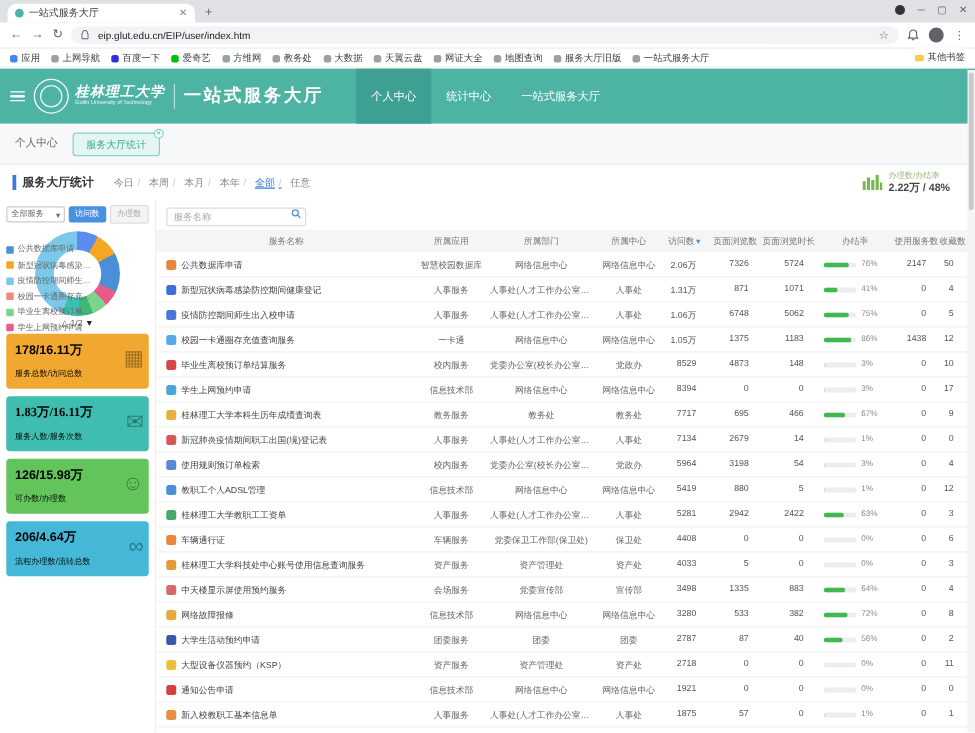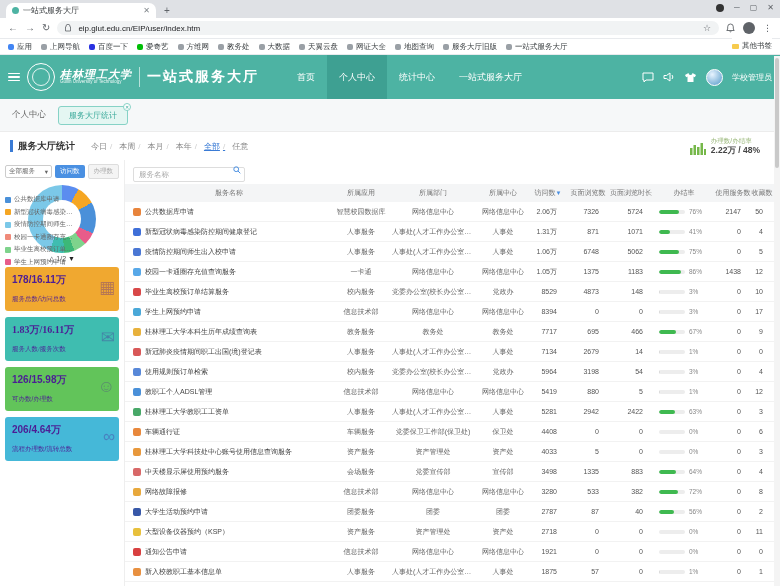--- a/index.html
+++ b/index.html
@@ -56,21 +56,21 @@
   .chip .close { position:absolute; top:-4px; right:-4px; width:8px; height:8px; background:#fff; border:1px solid #86d2c6; border-radius:50%; font-size:5px; line-height:7px; text-align:center; color:#3aa99a; }
 
   
   .title-row { height:28px; display:flex; align-items:center; padding:0 10px; background:#fff; }
   .bluebar { width:3px; height:12px; background:#3a7bd5; margin-right:5px; }
   .pg-title { font-size:9.5px; font-weight:bold; color:#333; }
   .filters { display:flex; margin-left:14px; align-items:center; }
   .filter { font-size:8px; color:#888; padding:0 2px; }
   .filter:not(:last-child)::after { content:"/"; color:#ccc; margin:0 3px; }
   .filter.active { color:#3a7bd5; text-decoration:underline; }
-  .summary { margin-left:auto; display:flex; align-items:flex-end; gap:5px; padding-right:10px; }
+  .summary { margin-left:auto; display:flex; align-items:center; gap:5px; padding-right:10px; }
   .summary .txt { line-height:1.2; }
   .summary .lab { font-size:6.5px; color:#9ab87a; }
   .summary .val { font-size:8.5px; font-weight:bold; color:#444; }
 
   
   .body { display:flex; height:426px; }
   .sidebar { width:125px; border-right:1px solid #eee; padding:4px 5px; overflow:hidden; flex:none; }
   .side-controls { display:flex; gap:3px; align-items:center; }
   .sel { width:58px; height:13px; border:1px solid #ccc; border-radius:2px; font-size:6.5px; color:#666; display:flex; align-items:center; justify-content:space-between; padding:0 3px; background:#fff; }
   .btn-mini { font-size:6.5px; padding:2px 5px; border-radius:2px; white-space:nowrap; }
@@ -79,21 +79,21 @@
   .donut-wrap { display:flex; justify-content:center; margin:6px 0 2px; }
   .donut { width:68px; height:68px; border-radius:50%; position:relative; }
   .donut::after { content:""; position:absolute; inset:15px; background:#fff; border-radius:50%; }
   .legend { position:absolute; left:5px; top:195px; width:72px; }
   .lg { display:flex; align-items:center; gap:3px; margin-bottom:3.5px; }
   .lg .sq { width:6px; height:6px; border-radius:1px; flex:none; }
   .lg .tx { font-size:6.5px; color:#666; white-space:nowrap; overflow:hidden; text-overflow:ellipsis; }
   .pager { text-align:center; font-size:7px; color:#555; margin-top:2px; }
   .pager .dn { color:#222; }
   .cards { margin-top:4px; }
-  .card { height:44px; border-radius:3px; color:#4c1d95; padding:6px 7px; margin-bottom:6px; position:relative; overflow:hidden; }
+  .card { height:44px; border-radius:3px; color:#000000; padding:6px 7px; margin-bottom:6px; position:relative; overflow:hidden; }
   .card .v { font-size:10px; font-weight:bold; }
   .card .l { font-size:6.5px; margin-top:8px; opacity:.95; }
   .card .g { position:absolute; right:4px; top:10px; font-size:17px; opacity:.35; }
 
   .main { flex:1; overflow:hidden; position:relative; }
   .search-row { height:24px; display:flex; align-items:center; padding:0 8px; }
   .search-box { position:relative; width:112px; }
   .search-box input { width:112px; height:15px; border:1px solid #ddd; border-radius:2px; font-size:7.5px; padding:0 16px 0 5px; color:#333; outline:none; }
   .search-box input::placeholder { color:#aaa; }
   .search-box svg { position:absolute; right:4px; top:3.5px; }
@@ -230,49 +230,28 @@
         <span class="inner"></span>
       </span>
     <span class="uname">
       <div class="cn">桂林理工大学</div>
       <div class="en">Guilin University of Technology</div>
     </span>
     <span class="hdr-div"></span>
     <span class="portal">一站式服务大厅</span>
     <div class="mainnav">
 
-        <span class="nv">首页</span>
 
         <span class="nv active">个人中心</span>
 
 
         <span class="nv">统计中心</span>
 
         <span class="nv">一站式服务大厅</span>
       </div>
-    <div class="hdr-right">
-      <span class="hicon">
-          <svg width="12" height="11" viewBox="0 0 12 11">
-            <path d="M1 1h10v7H4L2 10V8H1z" fill="none" stroke="#fff" stroke-width="1"></path>
-          </svg>
-        </span>
-      <span class="hicon">
-          <svg width="12" height="10" viewBox="0 0 12 10">
-            <path d="M1 3.5h2.5L7 1v8L3.5 6.5H1z" fill="none" stroke="#fff" stroke-width="1"></path>
-            <path d="M9 3a3 3 0 0 1 0 4" fill="none" stroke="#fff" stroke-width="1"></path>
-          </svg>
-        </span>
-      <span class="hicon">
-          <svg width="13" height="11" viewBox="0 0 13 11">
-            <path d="M4.5 1 1 3l1.2 2.3L3.5 4.6V10h6V4.6l1.3.7L12 3 8.5 1a2 2 0 0 1-4 0z" fill="#fff"></path>
-          </svg>
-        </span>
-      <span class="avatar"></span>
-      <span class="uid">学校管理员</span>
-    </div>
   </div>
 
   <div class="subnav">
     <span class="home">个人中心</span>
     <span class="chip">
       <span>服务大厅统计</span>
       <span class="close">✕</span>
     </span>
   </div>
 

